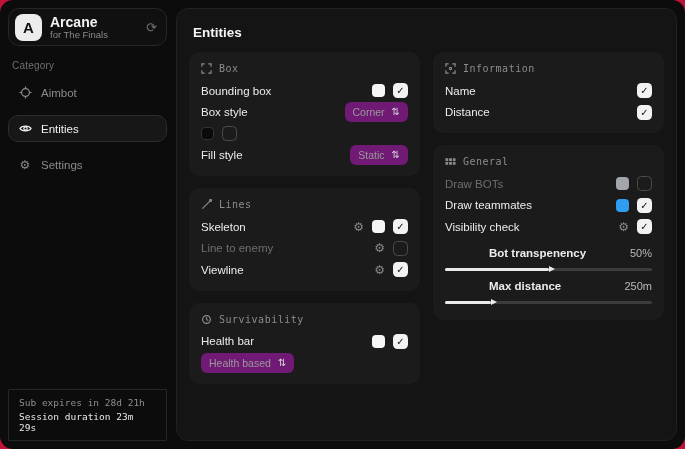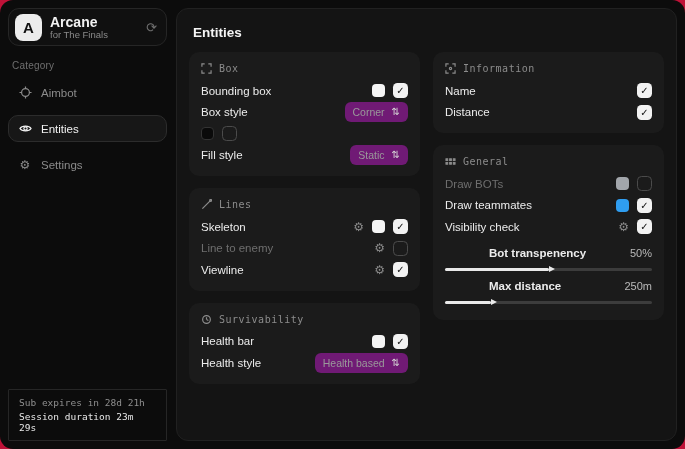--- a/index.html
+++ b/index.html
@@ -279,21 +279,20 @@
             <span>Survivability</span>
           </div>
           <div class="row">
             <span class="row-label">Health bar</span>
             <span class="controls">
               <span class="swatch swatch-white"></span>
               <span class="checkbox checked">✓</span>
             </span>
           </div>
           <div class="row">
-            <span class="row-label">Health style</span>
             <span class="controls">
               <span class="dropdown">
                 <span class="dropdown-value">Health based</span>
                 <span class="dropdown-icon">⇅</span>
               </span>
             </span>
           </div>
         </div>
       </div>
 

